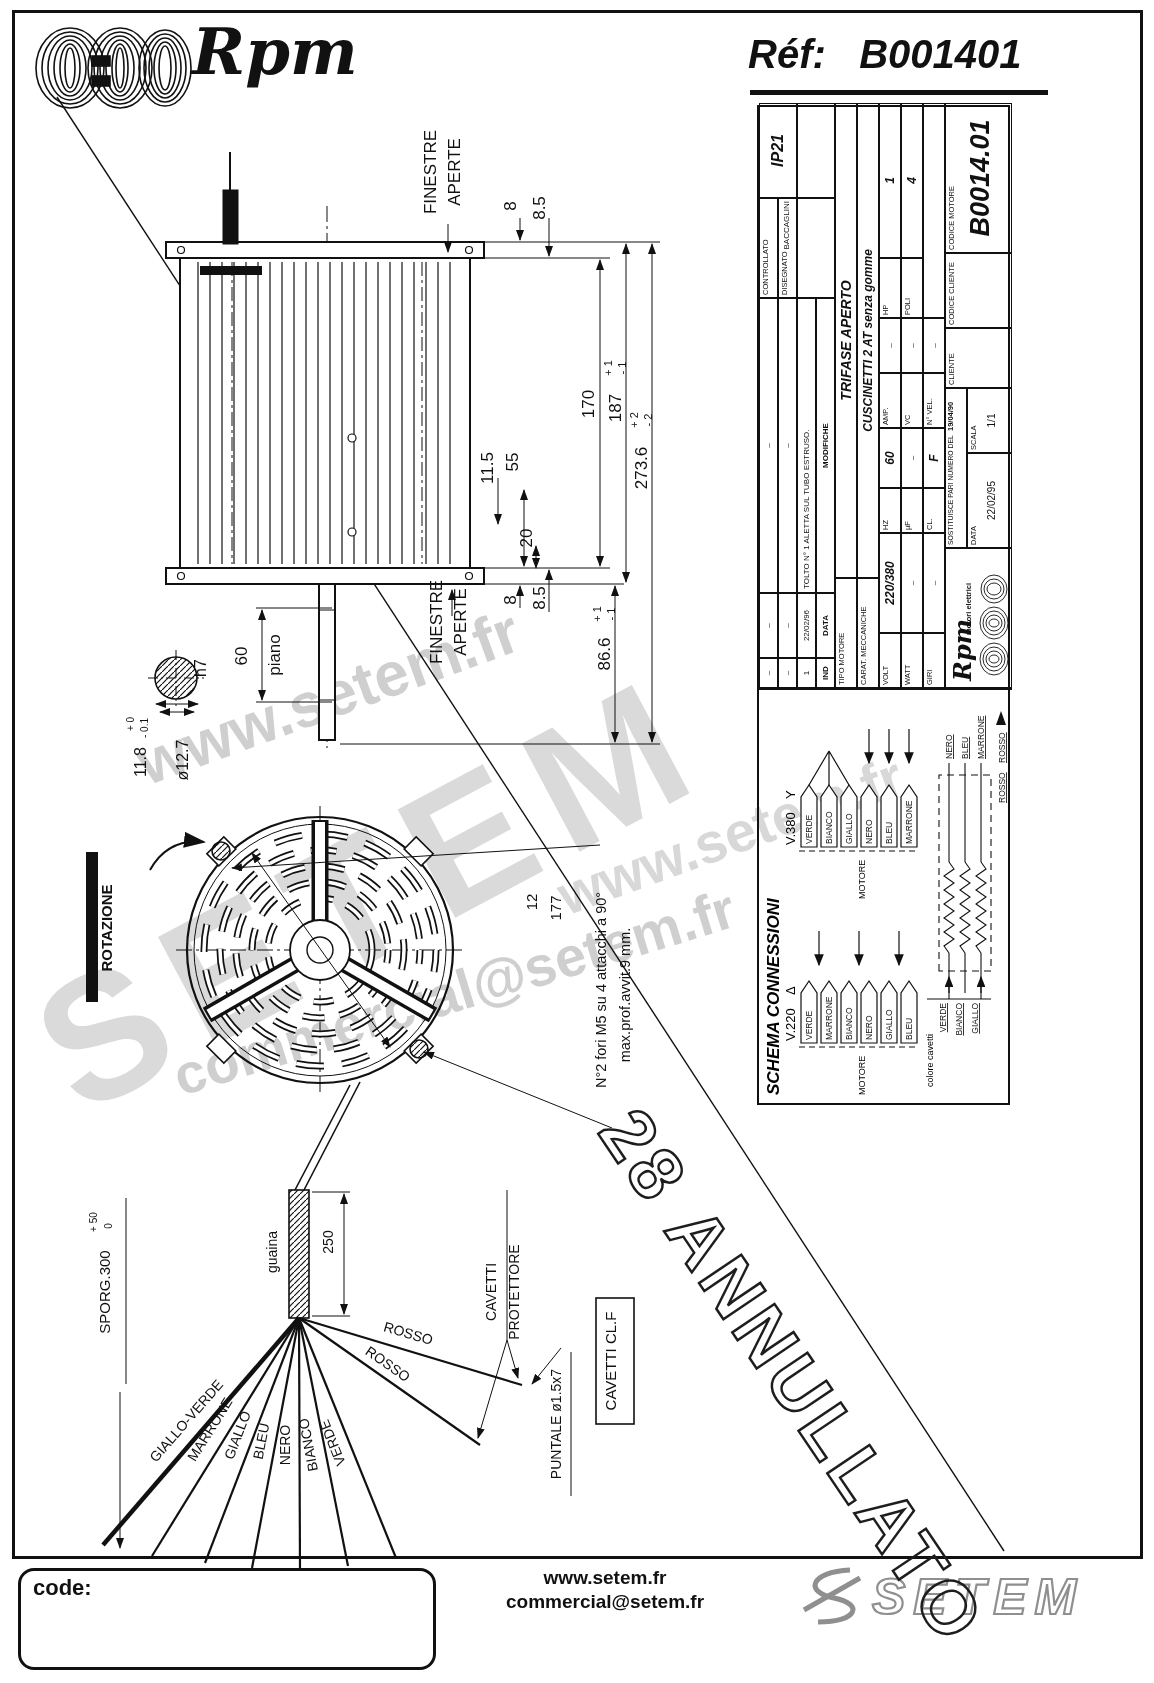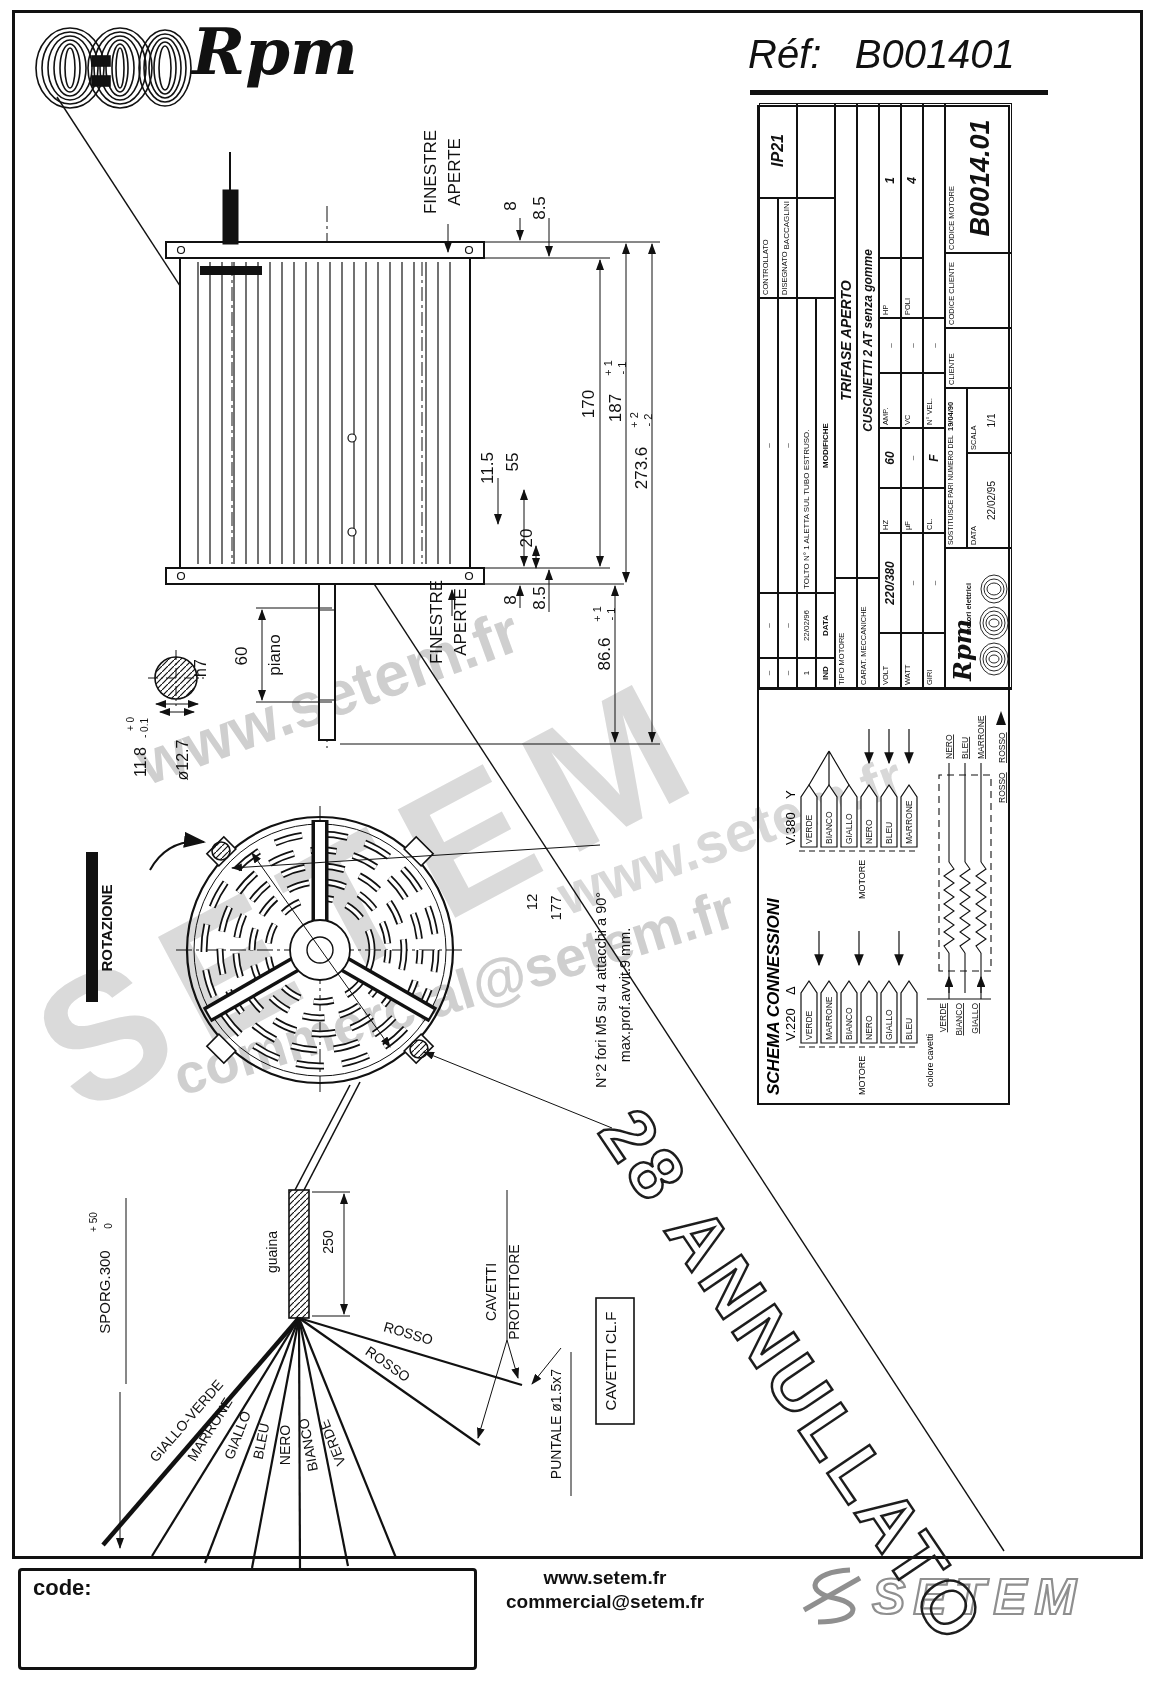--- a/index.html
+++ b/index.html
@@ -4,21 +4,21 @@
 <style>
   html,body{margin:0;padding:0;background:#fff;}
   #page{position:relative;width:1154px;height:1683px;background:#fff;overflow:hidden;
         font-family:"Liberation Sans",sans-serif;color:#111;}
   .abs{position:absolute;}
   
   #frame{left:12px;top:10px;width:1125px;height:1543px;border:3px solid #111;z-index:2;}
   
   #brand-rpm{left:192px;top:14px;font-family:"DejaVu Serif",serif;font-style:italic;font-weight:bold;
              font-size:64px;z-index:3;}
-  #ref-box{left:748px;top:32px;width:300px;z-index:3;font-style:italic;font-weight:normal;font-size:40px;white-space:nowrap;}
+  #ref-box{left:748px;top:32px;width:300px;z-index:3;font-style:italic;font-weight:bold;font-size:40px;white-space:nowrap;}
   #ref-underline{left:750px;top:90px;width:298px;height:5px;background:#111;z-index:3;}
   
   .wm{z-index:1;font-weight:bold;white-space:nowrap;transform-origin:0 50%;}
   #wm1{left:140px;top:730px;font-size:62px;color:#cfcfcf;transform:rotate(-20deg);}
   #wm2{left:52px;top:960px;font-size:178px;color:#dadada;letter-spacing:22px;transform:rotate(-28deg);}
   #wm3{left:175px;top:1045px;font-size:56px;color:#cfcfcf;transform:rotate(-17deg);}
   #wm4{left:560px;top:865px;font-size:56px;color:#d8d8d8;transform:rotate(-20deg);}
   #stamp{left:618px;top:1075px;font-size:74px;font-weight:bold;letter-spacing:6px;color:transparent;
          -webkit-text-stroke:2.5px #1d1d1d;transform:rotate(56deg);transform-origin:0 50%;z-index:4;white-space:nowrap;}
   
@@ -28,21 +28,21 @@
   #tb-inner{position:absolute;left:0;top:0;width:1000px;height:253px;
             transform:rotate(-90deg) translate(-1000px,0);transform-origin:0 0;
             border:2px solid #111;box-sizing:border-box;}
   .cell{position:absolute;border:1px solid #111;box-sizing:border-box;font-size:8px;overflow:hidden;}
   .cell .lbl{font-size:7.5px;padding:1px 2px;display:block;}
   .ctr{display:flex;align-items:center;justify-content:center;text-align:center;}
   .ital{font-style:italic;}
   .bold{font-weight:bold;}
   #schema-panel{position:absolute;left:0;top:0;width:415px;height:253px;border-right:2px solid #111;box-sizing:border-box;}
   
-  #code-box{left:18px;top:1568px;width:412px;height:96px;border:3px solid #111;border-radius:4px;z-index:3;padding-left:41px;}
+  #code-box{left:18px;top:1568px;width:412px;height:96px;border:3px solid #111;border-radius:16px;z-index:3;}
   #code-label{position:absolute;left:12px;top:4px;font-size:22px;font-weight:bold;}
   #code-value{position:absolute;left:0;top:30px;width:100%;text-align:center;font-size:46px;font-weight:bold;letter-spacing:2px;}
   #foot-center{left:455px;top:1566px;width:300px;text-align:center;z-index:3;font-weight:bold;font-size:19px;line-height:24px;}
   #foot-address{left:452px;top:1640px;width:640px;font-size:16.5px;z-index:3;color:#222;}
   #setem-logo{left:790px;top:1552px;z-index:3;}
 </style>
 </head>
 <body>
 
 <div id="page">

